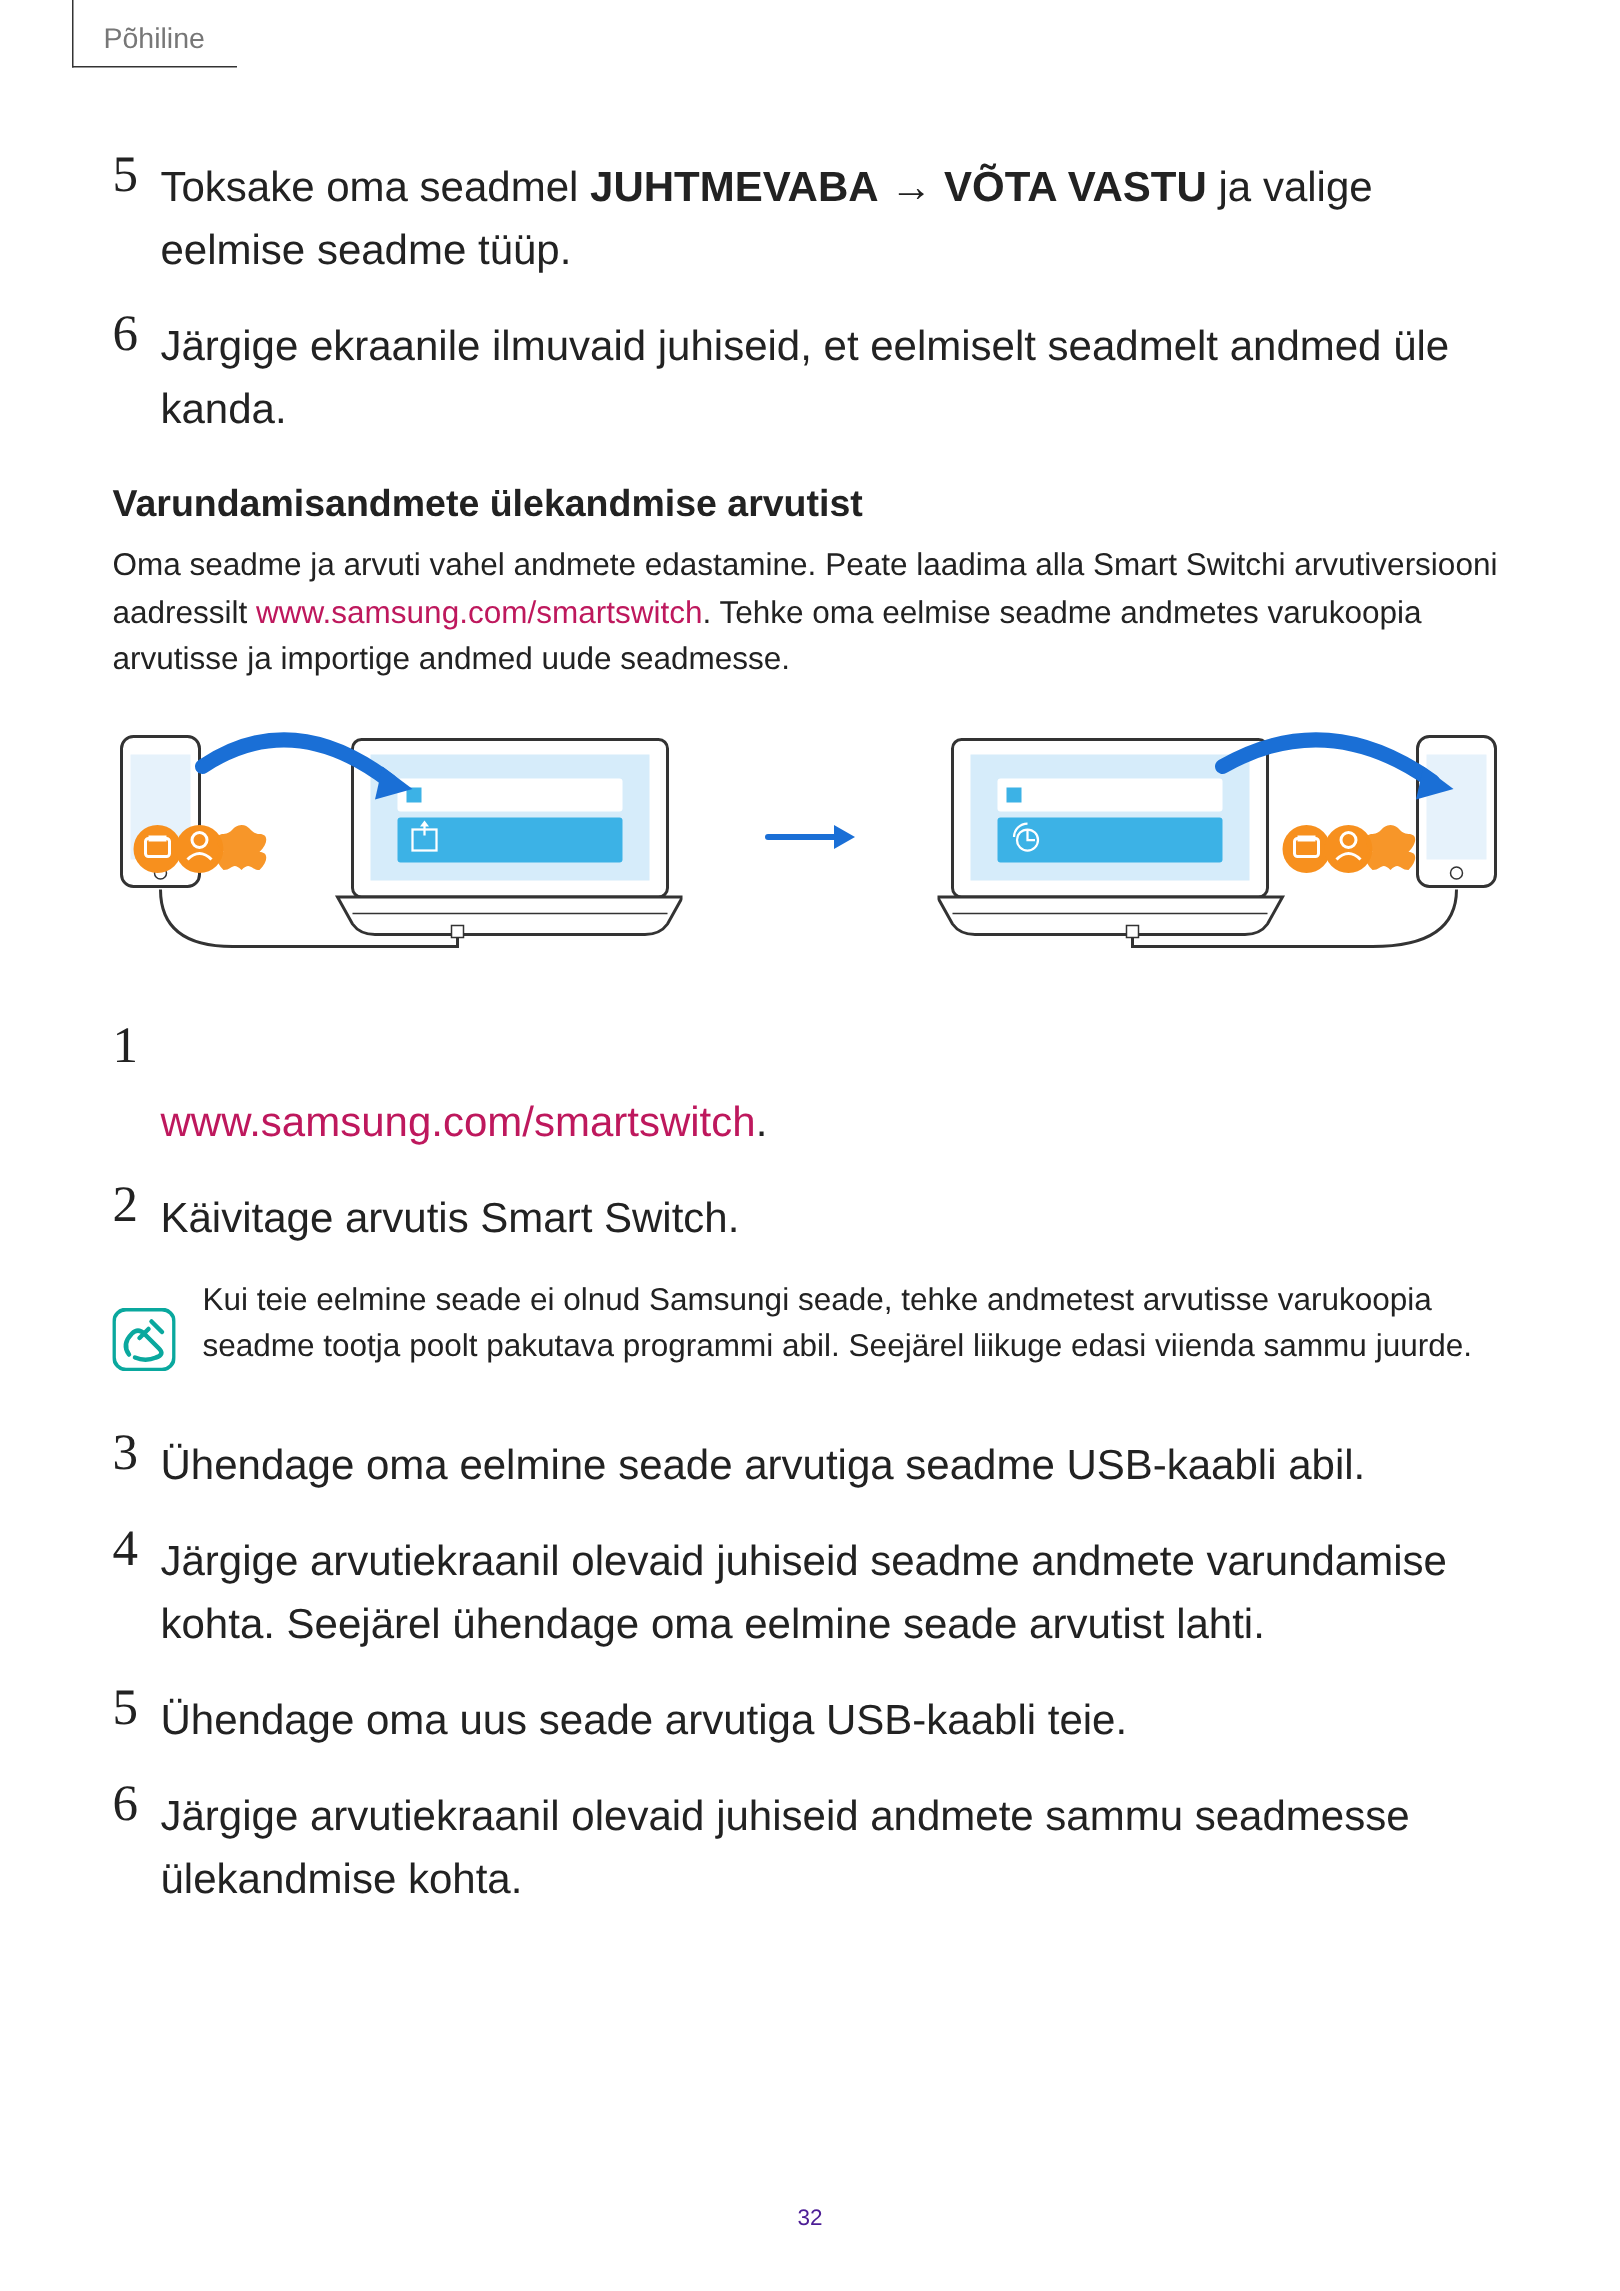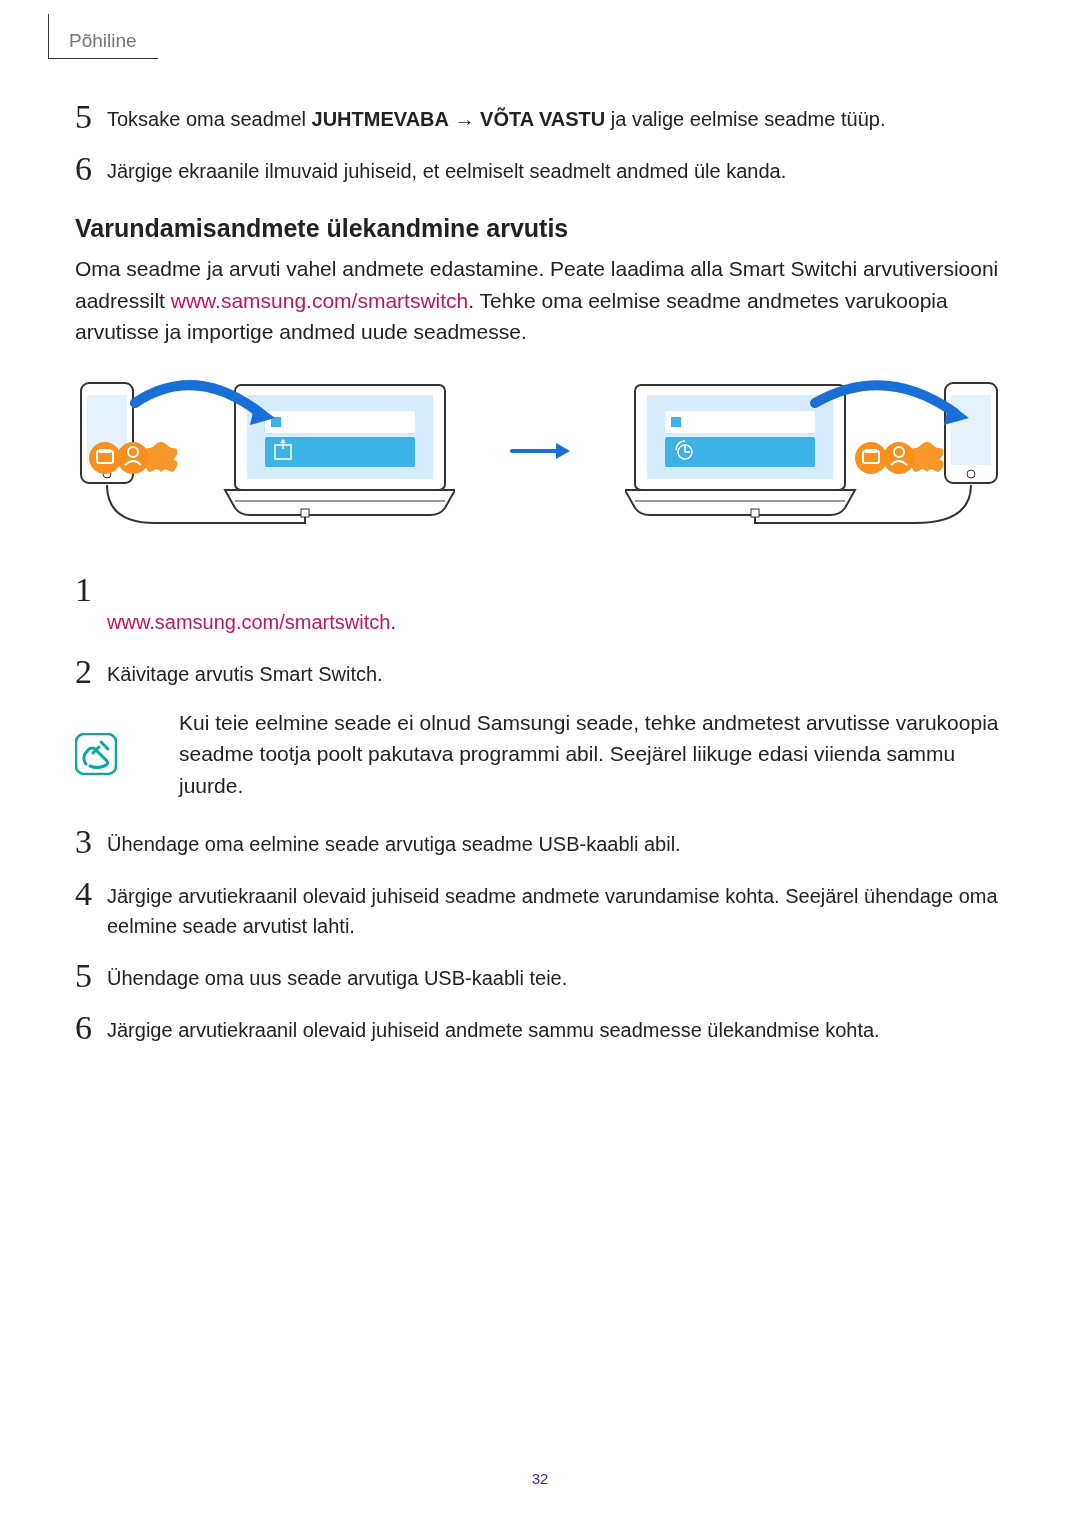--- a/index.html
+++ b/index.html
@@ -6,21 +6,21 @@
   body {
     width: 1080px;
     height: 1527px;
     background: #fff;
     font-family: "Segoe UI", "Helvetica Neue", Arial, sans-serif;
     color: #222;
     position: relative;
   }
   .header-tab {
     position: absolute;
-    top: 14px;
+    top: 0;
     left: 48px;
     height: 45px;
     border-left: 1.5px solid #333;
     border-bottom: 1.5px solid #333;
     width: 110px;
     display: flex;
     align-items: flex-end;
     padding: 0 0 6px 20px;
     font-size: 19px;
     color: #777;
@@ -40,21 +40,21 @@
     font-family: Georgia, "Times New Roman", serif;
     font-size: 34px;
     font-weight: 400;
     width: 32px;
     flex-shrink: 0;
     text-align: left;
     line-height: 1;
     color: #222;
   }
   .step-text {
-    font-size: 20px;
+    font-size: 28px;
     line-height: 1.5;
     padding-top: 4px;
     flex: 1;
   }
   .bold { font-weight: 600; }
   .arrow { font-weight: 400; }
   .section-heading {
     font-size: 25px;
     font-weight: 600;
     margin-top: 28px;
@@ -71,23 +71,22 @@
     align-items: center;
     justify-content: space-between;
     margin: 25px 0 40px 0;
   }
   .diagram-cell { position: relative; width: 380px; height: 160px; }
   svg.illu { width: 100%; height: 100%; display: block; }
   .transfer-arrow { width: 60px; text-align: center; }
   .transfer-arrow svg { width: 60px; height: 24px; }
   .note-row {
     display: flex;
-    align-items: center;
-    margin: 10px 0 24px 0;
-    gap: 44px;
+    align-items: flex-end;
+    margin: 10px 0 38px 0;
   }
   .note-icon {
     width: 42px;
     height: 42px;
     flex-shrink: 0;
     margin-right: 18px;
   }
   .note-icon svg { width: 42px; height: 42px; }
   .note-text {
     font-size: 21px;
@@ -118,21 +117,21 @@
     <div class="step-text">
       <span>Toksake oma seadmel </span><span class="bold">JUHTMEVABA</span><span class="arrow"> → </span><span class="bold">VÕTA VASTU</span><span> ja valige eelmise seadme tüüp.</span>
     </div>
   </div>
 
   <div class="step-row">
     <div class="step-num">6</div>
     <div class="step-text">Järgige ekraanile ilmuvaid juhiseid, et eelmiselt seadmelt andmed üle kanda.</div>
   </div>
 
-  <div class="section-heading">Varundamisandmete ülekandmine arvutis</div>
+  <div class="section-heading">Varundamisandmete ülekandmise arvutist</div>
 
   <div class="body-para">
     <span>Oma seadme ja arvuti vahel andmete edastamine. Peate laadima alla Smart Switchi arvutiversiooni aadressilt </span><span class="link">www.samsung.com/smartswitch</span><span>. Tehke oma eelmise seadme andmetes varukoopia arvutisse ja importige andmed uude seadmesse.</span>
   </div>
 
   <div class="diagram-wrap">
     <div class="diagram-cell">
       <svg class="illu" viewBox="0 0 380 160">
 
         <rect x="6" y="10" width="52" height="100" rx="8" fill="#fff" stroke="#333" stroke-width="2"></rect>

